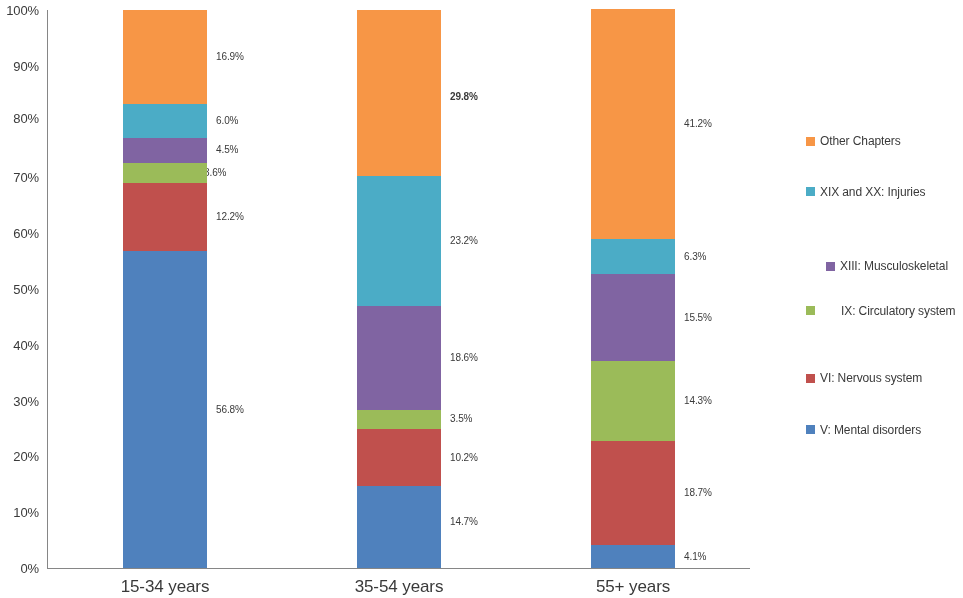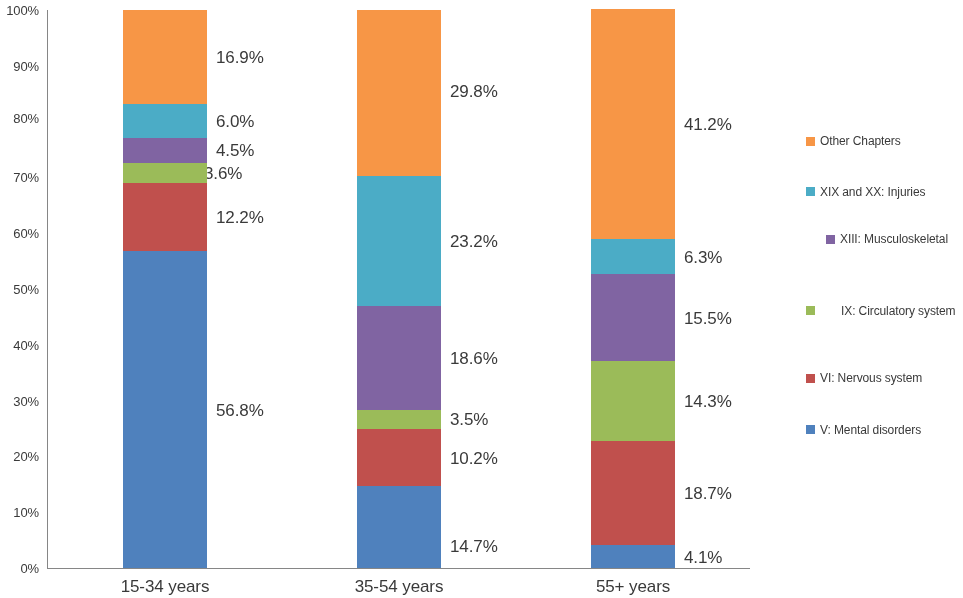--- a/index.html
+++ b/index.html
@@ -81,21 +81,21 @@
     width: 100%;
     height: 100%;
   }
   .bar-seg {
     position: absolute;
     left: 0;
     width: 100%;
   }
   .seg-label {
     position: absolute;
-    font-size: 17px;
+    font-size: 10px;
     color: #3a3a3a;
     white-space: nowrap;
     line-height: 1;
     transform: translateY(-50%);
     letter-spacing: -0.1px;
   }
 
   .x-cat-label {
     position: absolute;
     top: 578px;
@@ -168,26 +168,26 @@
       <div class="bar-group" style="left: 75px; width: 84px;">
         <div class="bar-stack">
           <div class="bar-seg" style="background: rgb(79, 129, 189); height: 316.944px; bottom: 0px; top: 241.056px;"></div>
           <div class="bar-seg" style="background: rgb(192, 80, 77); height: 68.076px; bottom: 316.944px; top: 172.98px;"></div>
           <div class="bar-seg" style="background: rgb(155, 187, 89); height: 20.088px; bottom: 385.02px; top: 152.892px;"></div>
           <div class="bar-seg" style="background: rgb(128, 100, 162); height: 25.11px; bottom: 405.108px; top: 127.782px;"></div>
           <div class="bar-seg" style="background: rgb(75, 172, 198); height: 33.48px; bottom: 430.218px; top: 94.302px;"></div>
           <div class="bar-seg" style="background: rgb(247, 150, 70); height: 94.302px; bottom: 463.698px; top: 2.84217e-14px;"></div>
         </div>
       </div>
-      <div class="seg-label" style="left: 402px; top: 536px;">14.7%</div>
+      <div class="seg-label" style="left: 402px; top: 512px;">14.7%</div>
       <div class="seg-label" style="left: 402px; top: 447.516px;">10.2%</div>
       <div class="seg-label" style="left: 402px; top: 409.293px;">3.5%</div>
       <div class="seg-label" style="left: 402px; top: 347.634px;">18.6%</div>
       <div class="seg-label" style="left: 402px; top: 231.012px;">23.2%</div>
-      <div class="seg-label" style="left: 402px; top: 81px;">29.8%</div>
+      <div class="seg-label" style="left: 402px; top: 87px; font-weight: bold;">29.8%</div>
       <div class="bar-group" style="left: 309px; width: 84px;">
         <div class="bar-stack">
           <div class="bar-seg" style="background: rgb(79, 129, 189); height: 82.026px; bottom: 0px; top: 475.974px;"></div>
           <div class="bar-seg" style="background: rgb(192, 80, 77); height: 56.916px; bottom: 82.026px; top: 419.058px;"></div>
           <div class="bar-seg" style="background: rgb(155, 187, 89); height: 19.53px; bottom: 138.942px; top: 399.528px;"></div>
           <div class="bar-seg" style="background: rgb(128, 100, 162); height: 103.788px; bottom: 158.472px; top: 295.74px;"></div>
           <div class="bar-seg" style="background: rgb(75, 172, 198); height: 129.456px; bottom: 262.26px; top: 166.284px;"></div>
           <div class="bar-seg" style="background: rgb(247, 150, 70); height: 166.284px; bottom: 391.716px; top: -5.68434e-14px;"></div>
         </div>
       </div>
@@ -211,21 +211,21 @@
 
   <div class="legend">
       <div class="legend-item" style="top: 135px;">
         <span class="legend-swatch" style="background: rgb(247, 150, 70);"></span>
         <span class="legend-label">Other Chapters</span>
       </div>
       <div class="legend-item" style="top: 185.5px;">
         <span class="legend-swatch" style="background: rgb(75, 172, 198);"></span>
         <span class="legend-label">XIX and XX: Injuries</span>
       </div>
-      <div class="legend-item" style="top: 233px; padding-left: 20px;">
+      <div class="legend-item" style="top: 260px; padding-left: 20px;">
         <span class="legend-swatch" style="background: rgb(128, 100, 162);"></span>
         <span class="legend-label">XIII: Musculoskeletal</span>
       </div>
       <div class="legend-item" style="top: 304.5px; gap: 21px;">
         <span class="legend-swatch" style="background: rgb(155, 187, 89);"></span>
         <span class="legend-label">IX: Circulatory system</span>
       </div>
       <div class="legend-item" style="top: 364px; margin-top: 8px;">
         <span class="legend-swatch" style="background: rgb(192, 80, 77);"></span>
         <span class="legend-label">VI: Nervous system</span>

